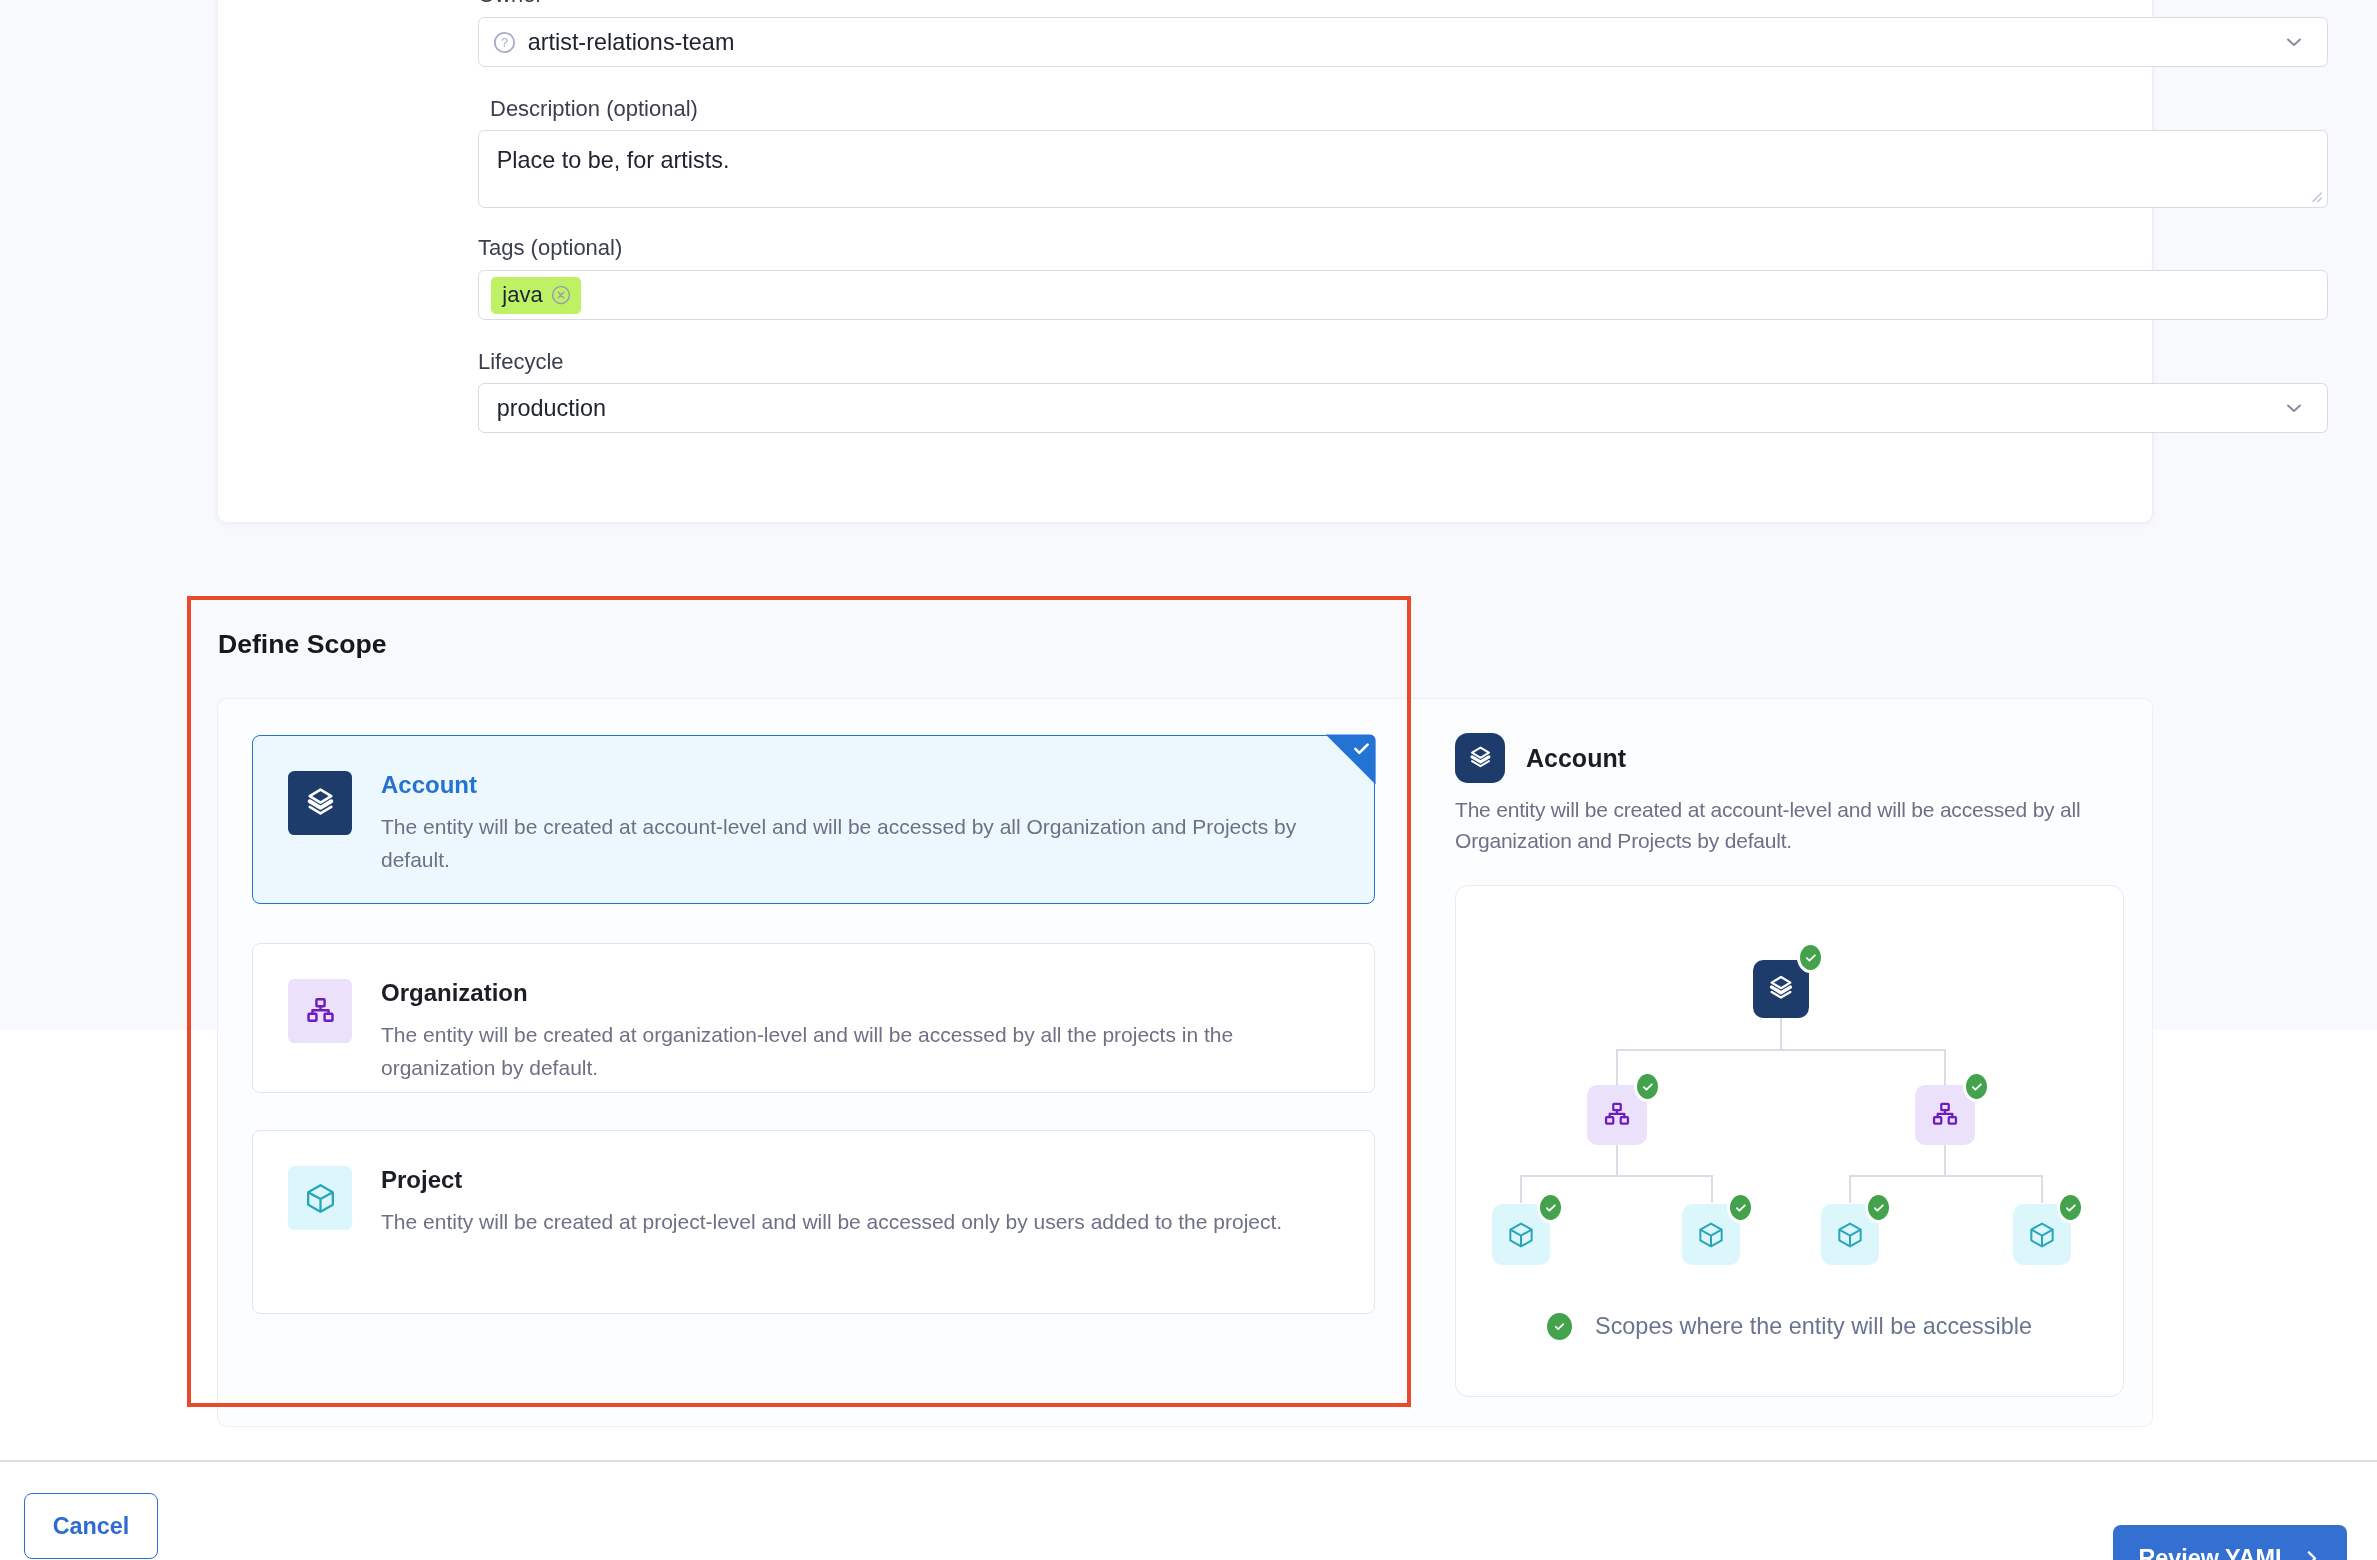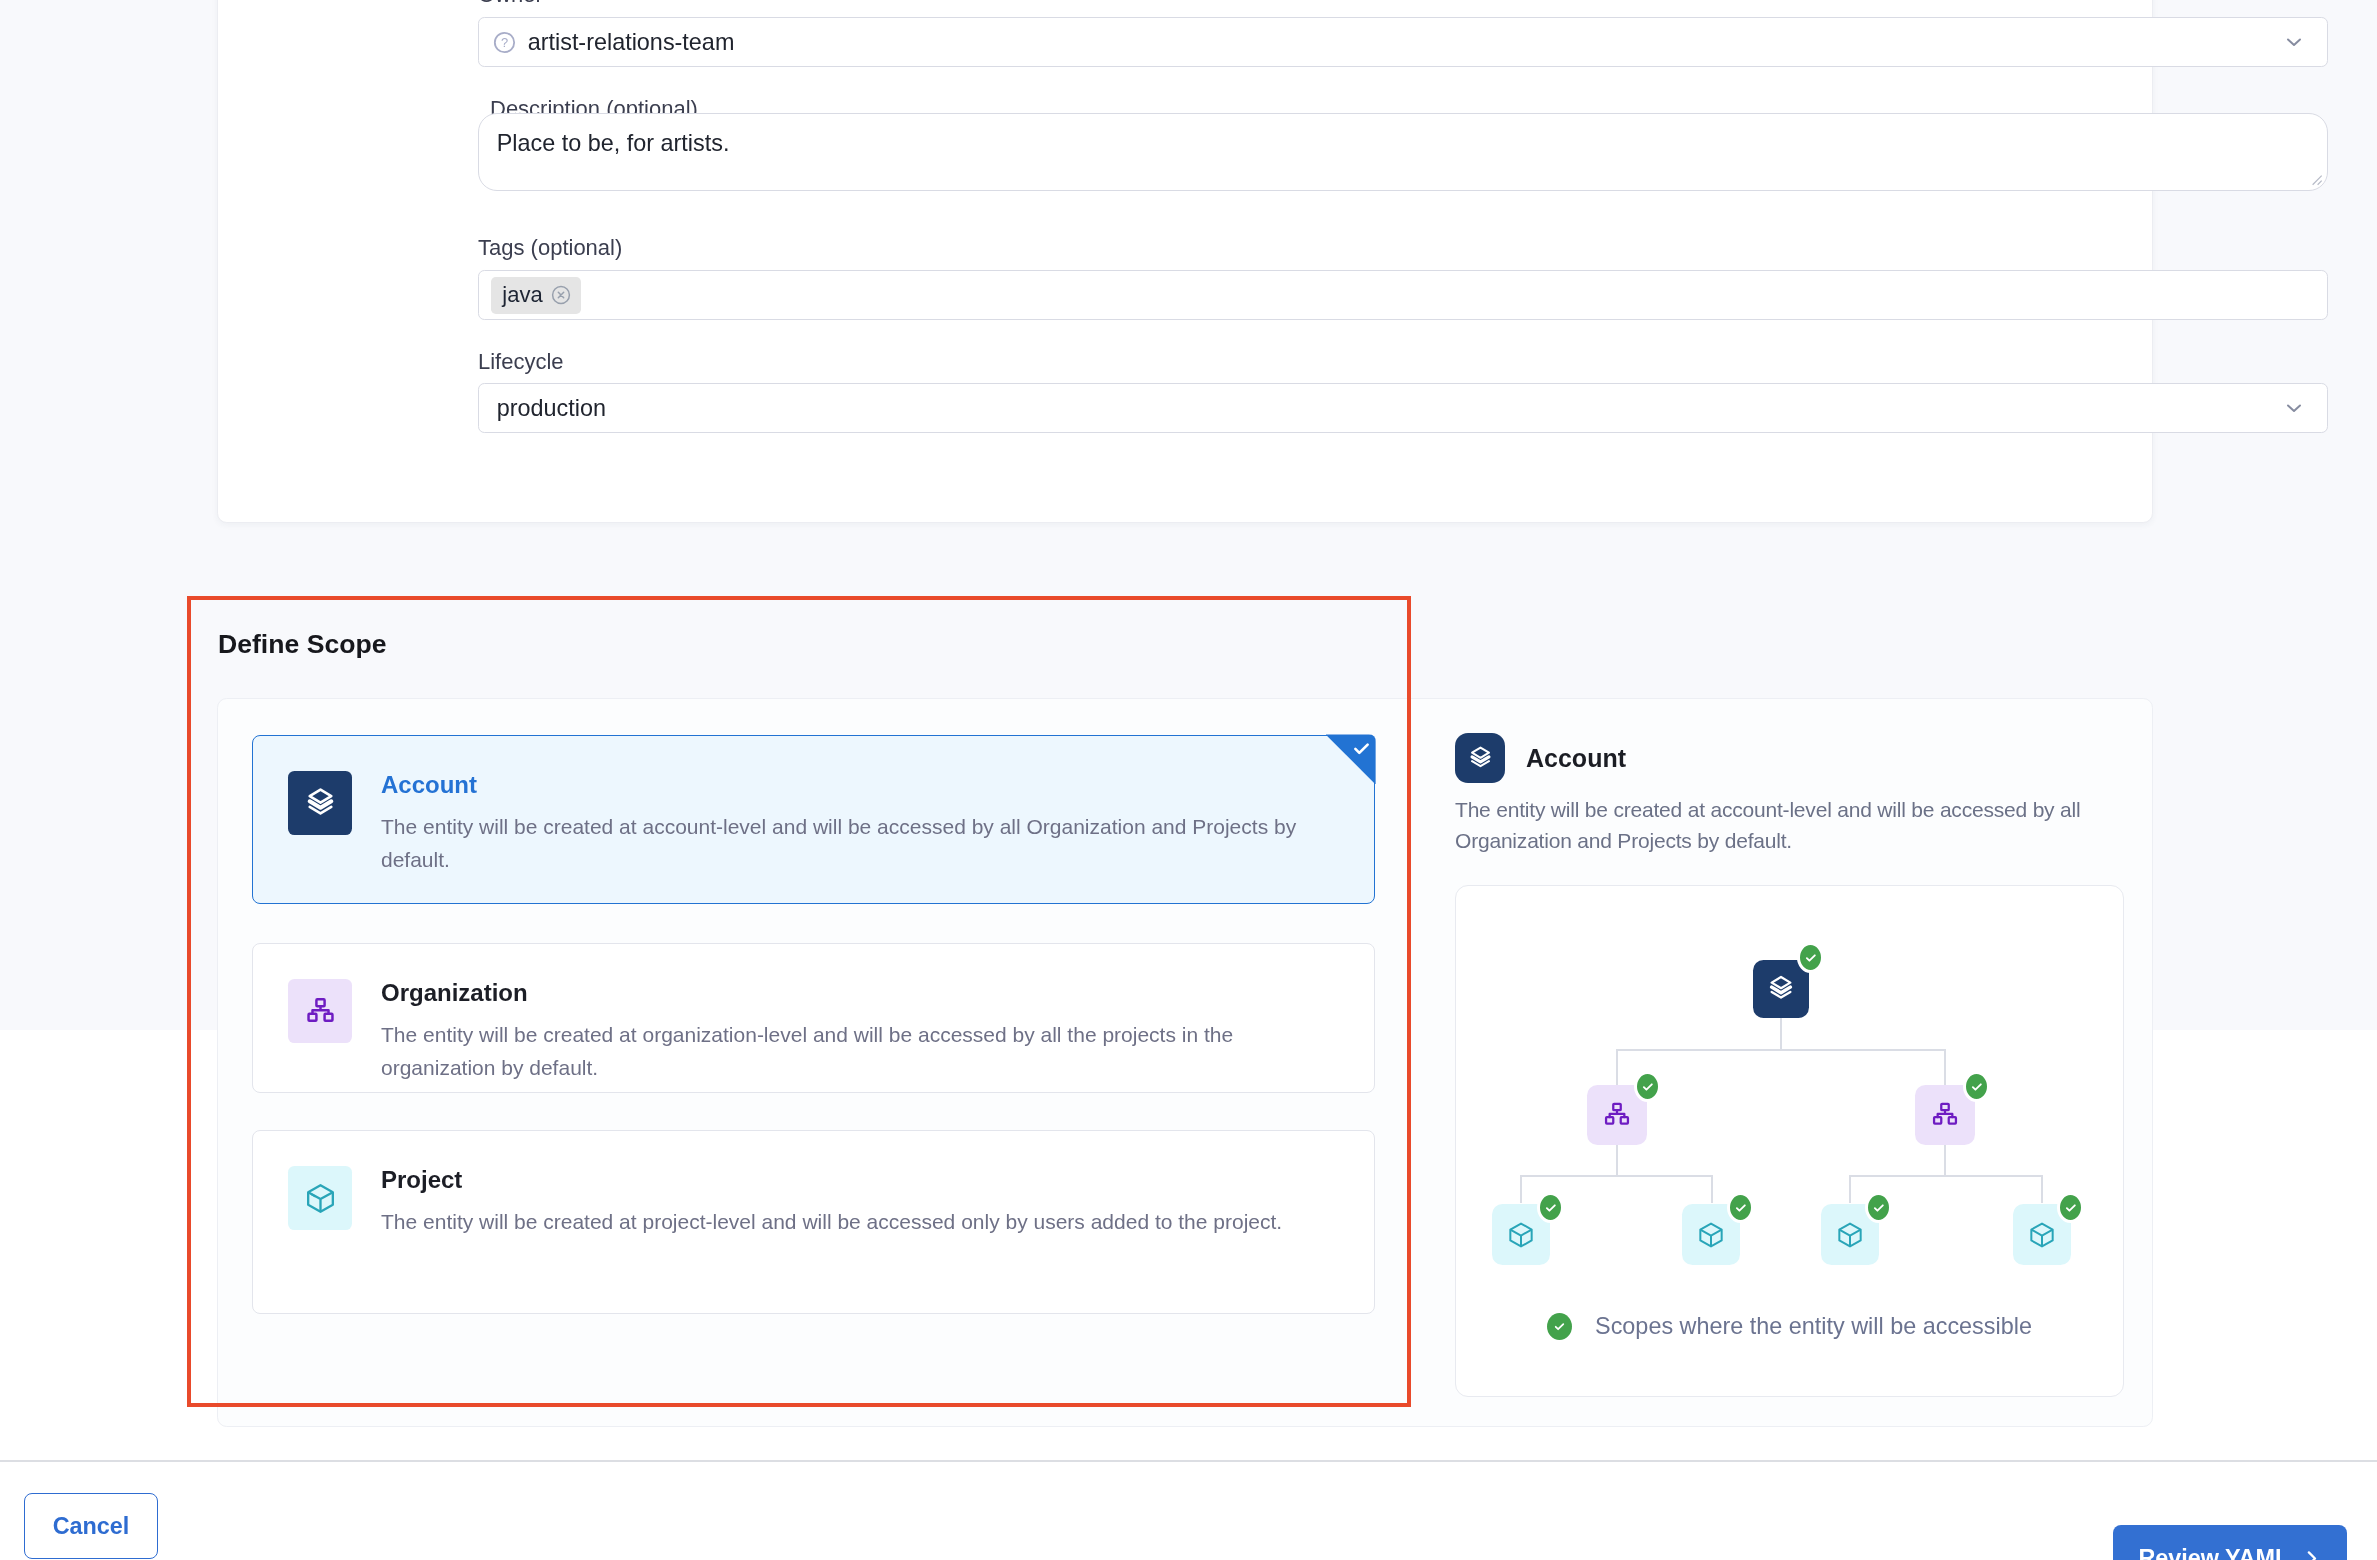--- a/index.html
+++ b/index.html
@@ -20,21 +20,21 @@
   .select-box { height:50px; padding:0 21px 0 12px; }
   .value-text { font-size:23.4px; color:#20242e; }
   .chev { margin-left:auto; width:24px; height:24px; flex:0 0 auto; }
 
   .help-icon { width:27px; height:27px; margin-right:9.7px; flex:0 0 auto; }
 
   .textarea-box { height:78px; align-items:flex-start; padding:16px 17.7px; position:absolute; }
   .resize-handle { position:absolute; right:4px; bottom:4px; width:14.5px; height:14.5px; }
 
   .tags-box { height:50px; padding:0 12px; }
-  .tag-chip { display:flex; align-items:center; gap:6.4px; background:#e5e5e5; border-radius:4.8px;
+  .tag-chip { display:flex; align-items:center; gap:6.4px; background:#bef264; border-radius:4.8px;
     height:37px; padding:0 8px 0 11.3px; font-size:22px; color:#1d2433; }
   .tag-chip svg { width:24px; height:24px; }
 
   
   .red-box { position:absolute; left:187px; top:596px; width:1224px; height:811px;
     border:4.8px solid #e94a2b; pointer-events:none; }
 
   .scope-title { position:absolute; left:218px; top:629px; font-size:26.6px; font-weight:700; color:#17181d; }
 
   
@@ -113,21 +113,21 @@
         <circle cx="12" cy="12" r="8.6" stroke="#a8adc8" stroke-width="1.6"></circle>
         <text x="12" y="16.2" font-size="11.5" text-anchor="middle" fill="#a8adc8" font-family="Liberation Sans, sans-serif">?</text>
       </svg>
       <span class="value-text">artist-relations-team</span>
       <svg class="chev" viewBox="0 0 24 24" fill="none">
         <path d="M6 9.5l6 5.5 6-5.5" stroke="#868ca0" stroke-width="2" stroke-linecap="round" stroke-linejoin="round"></path>
       </svg>
     </div>
 
     <div class="field-label" style="top:119px;margin-left:12px;">Description (optional)</div>
-    <div class="field-box textarea-box" style="top:136px;border-radius:19px;">
+    <div class="field-box textarea-box" style="top:153px;">
       <span class="value-text">Place to be, for artists.</span>
       <svg class="resize-handle" viewBox="0 0 16 16">
         <path d="M14 4L4 14M14 9.5L9.5 14" stroke="#b8bcc8" stroke-width="1.4"></path>
       </svg>
     </div>
 
     <div class="field-label" style="top:258px;">Tags (optional)</div>
     <div class="field-box tags-box" style="top:293px;">
       <span class="tag-chip">
         <span>java</span>

